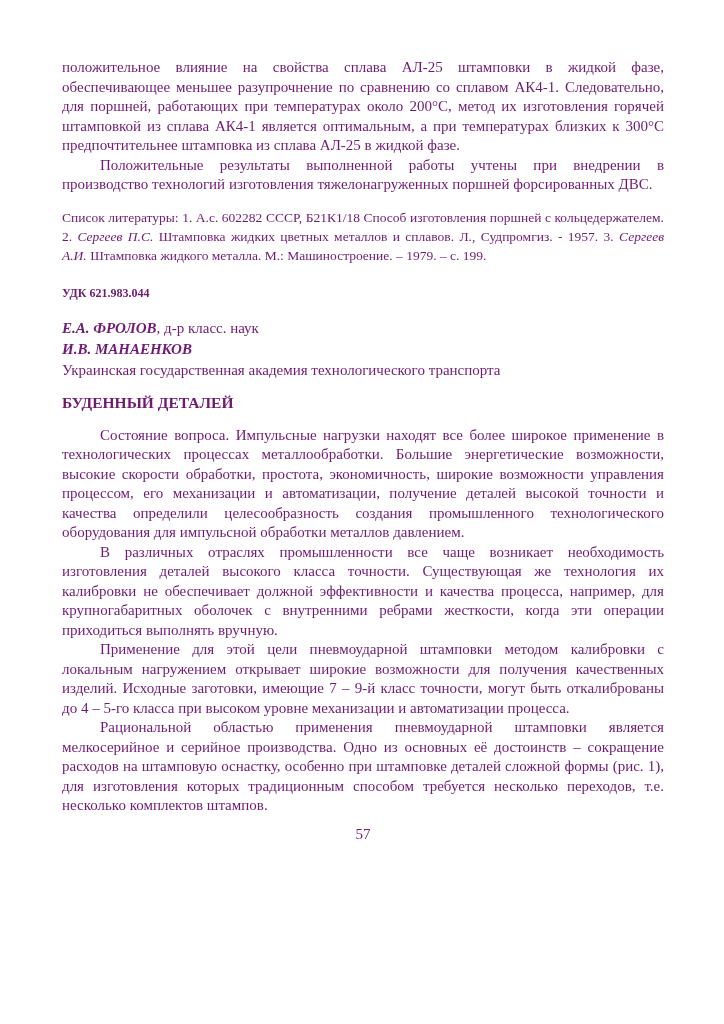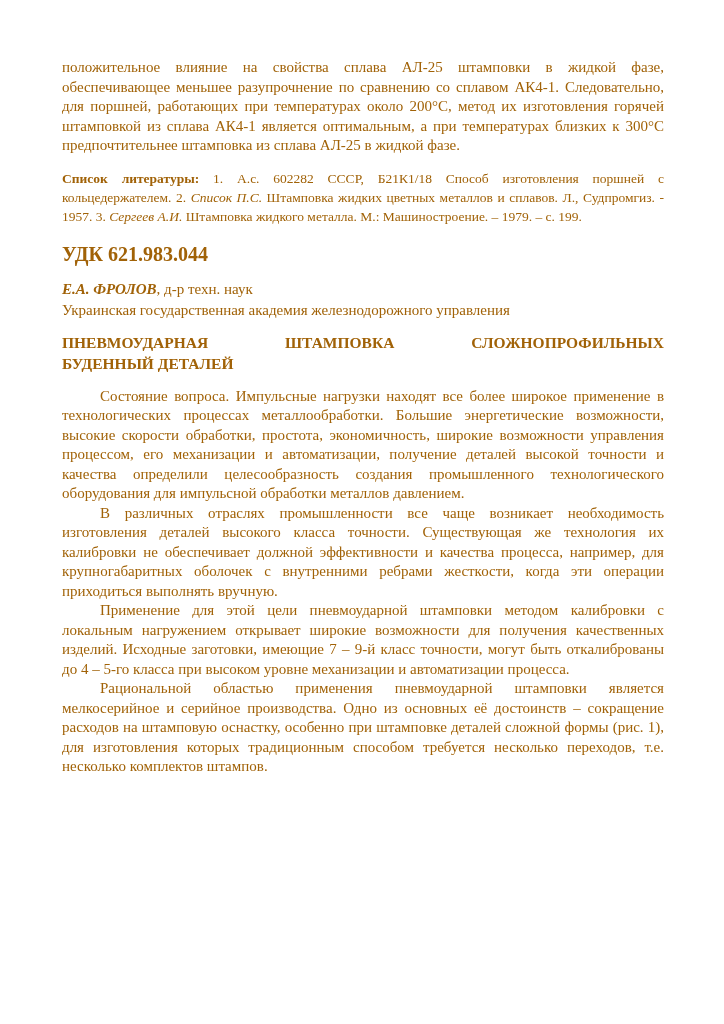--- a/index.html
+++ b/index.html
@@ -6,43 +6,43 @@
     margin: 0;
     padding: 0;
     background: #ffffff;
   }
   .page {
     position: relative;
     width: 724px;
     height: 1024px;
     box-sizing: border-box;
     background: #ffffff;
-    color: #a16207;
+    color: #701a75;
     font-family: "Liberation Serif", "DejaVu Serif", serif;
     padding: 58px 60px 0 62px;
     overflow: hidden;
   }
   p { margin: 0; }
   .justify { text-align: justify; }
   .body-text {
     font-size: 15px;
     line-height: 19.5px;
   }
   .indent { text-indent: 38px; }
   .small-text {
     font-size: 13.5px;
     line-height: 19px;
   }
   .refs { margin-top: 13px; }
-  .refs .ref-label { font-weight: bold; }
+  .refs .ref-label { font-weight: normal; }
   .refs .ref-author { font-style: italic; }
   .udc {
     margin-top: 18px;
     font-weight: bold;
-    font-size: 20px;
+    font-size: 12px;
     line-height: 20px;
   }
   .authors {
     margin-top: 15px;
     font-size: 15px;
     line-height: 21px;
   }
   .author-name {
     font-weight: bold;
     font-style: italic;
@@ -71,44 +71,48 @@
     line-height: 19px;
   }
 </style>
 </head>
 <body>
 
 <div class="page">
 
   <p class="body-text justify">положительное влияние на свойства сплава АЛ-25 штамповки в жидкой фазе, обеспечивающее меньшее разупрочнение по сравнению со сплавом АК4-1. Следовательно, для поршней, работающих при температурах около 200°С, метод их изготовления горячей штамповкой из сплава АК4-1 является оптимальным, а при температурах близких к 300°С предпочтительнее штамповка из сплава АЛ-25 в жидкой фазе.</p>
 
+  <p class="body-text justify indent">Положительные результаты выполненной работы учтены при внедрении в производство технологий изготовления тяжелонагруженных поршней форсированных ДВС.</p>
 
   <p class="small-text justify refs">
-    <span class="ref-label">Список литературы:</span><span> 1. А.с. 602282 СССР, Б21К1/18 Способ изготовления поршней с кольцедержателем. 2. </span><span class="ref-author">Список П.С.</span><span> Штамповка жидких цветных металлов и сплавов. Л., Судпромгиз. - 1957. 3. </span><span class="ref-author">Сергеев А.И.</span><span> Штамповка жидкого металла. М.: Машиностроение. – 1979. – с. 199.</span>
+    <span class="ref-label">Список литературы:</span><span> 1. А.с. 602282 СССР, Б21К1/18 Способ изготовления поршней с кольцедержателем. 2. </span><span class="ref-author">Сергеев П.С.</span><span> Штамповка жидких цветных металлов и сплавов. Л., Судпромгиз. - 1957. 3. </span><span class="ref-author">Сергеев А.И.</span><span> Штамповка жидкого металла. М.: Машиностроение. – 1979. – с. 199.</span>
   </p>
 
   <p class="udc">УДК 621.983.044</p>
 
   <div class="authors">
     <div>
-      <span class="author-name">Е.А. ФРОЛОВ</span><span>, д-р техн. наук</span>
+      <span class="author-name">Е.А. ФРОЛОВ</span><span>, д-р класс. наук</span>
     </div>
-    <div class="affiliation">Украинская государственная академия железнодорожного управления</div>
+    <div>
+      <span class="author-name">И.В. МАНАЕНКОВ</span><span></span>
+    </div>
+    <div class="affiliation">Украинская государственная академия технологического транспорта</div>
   </div>
 
   <div class="article-title">
-    <div class="title-line-justified">ПНЕВМОУДАРНАЯ ШТАМПОВКА СЛОЖНОПРОФИЛЬНЫХ</div>
     <div>БУДЕННЫЙ ДЕТАЛЕЙ</div>
   </div>
 
 
   <p class="body-text justify indent body-block">
     <span class="section-heading">Состояние вопроса.</span><span> Импульсные нагрузки находят все более широкое применение в технологических процессах металлообработки. Большие энергетические возможности, высокие скорости обработки, простота, экономичность, широкие возможности управления процессом, его механизации и автоматизации, получение деталей высокой точности и качества определили целесообразность создания промышленного технологического оборудования для импульсной обработки металлов давлением.</span>
   </p>
 
   <p class="body-text justify indent">В различных отраслях промышленности все чаще возникает необходимость изготовления деталей высокого класса точности. Существующая же технология их калибровки не обеспечивает должной эффективности и качества процесса, например, для крупногабаритных оболочек с внутренними ребрами жесткости, когда эти операции приходиться выполнять вручную.</p>
 
   <p class="body-text justify indent">Применение для этой цели пневмоударной штамповки методом калибровки с локальным нагружением открывает широкие возможности для получения качественных изделий. Исходные заготовки, имеющие 7 – 9-й класс точности, могут быть откалиброваны до 4 – 5-го класса при высоком уровне механизации и автоматизации процесса.</p>
 
   <p class="body-text justify indent">Рациональной областью применения пневмоударной штамповки является мелкосерийное и серийное производства. Одно из основных её достоинств – сокращение расходов на штамповую оснастку, особенно при штамповке деталей сложной формы (рис. 1), для изготовления которых традиционным способом требуется несколько переходов, т.е. несколько комплектов штампов.</p>
 
+  <div class="page-number">57</div>
 
 </div>
 
 </body></html>

